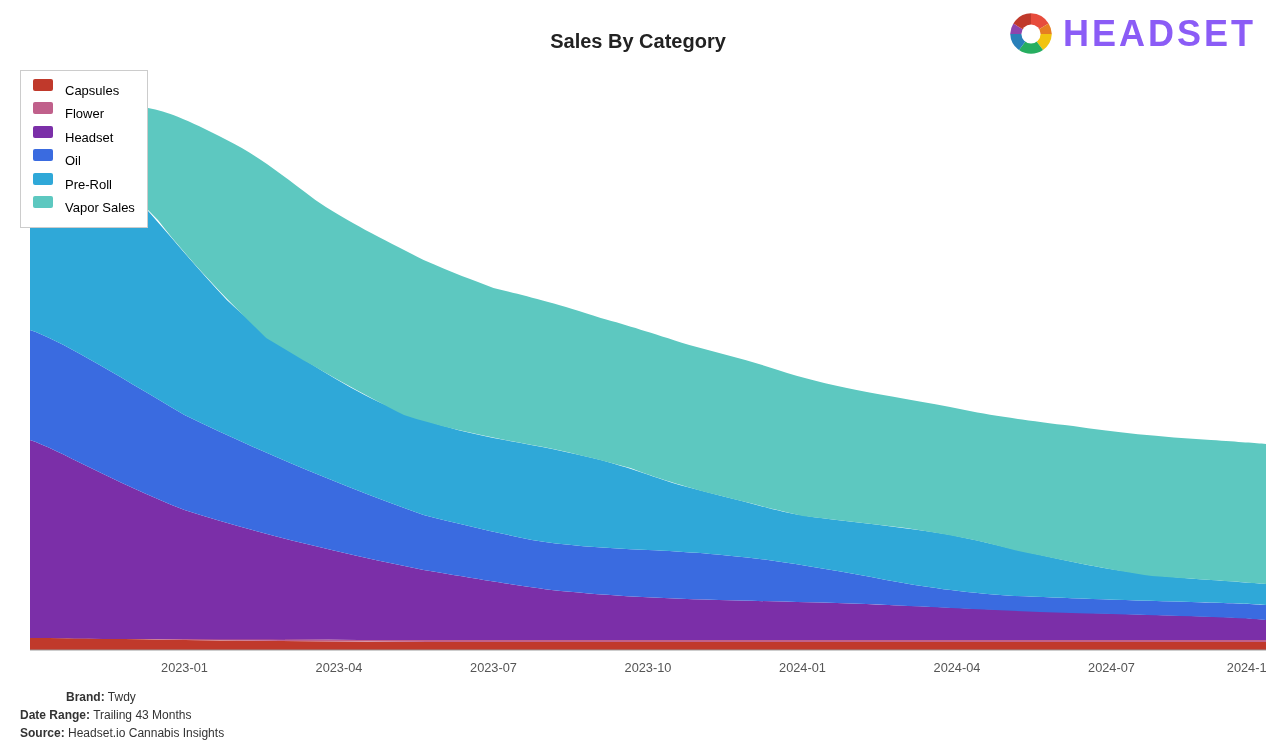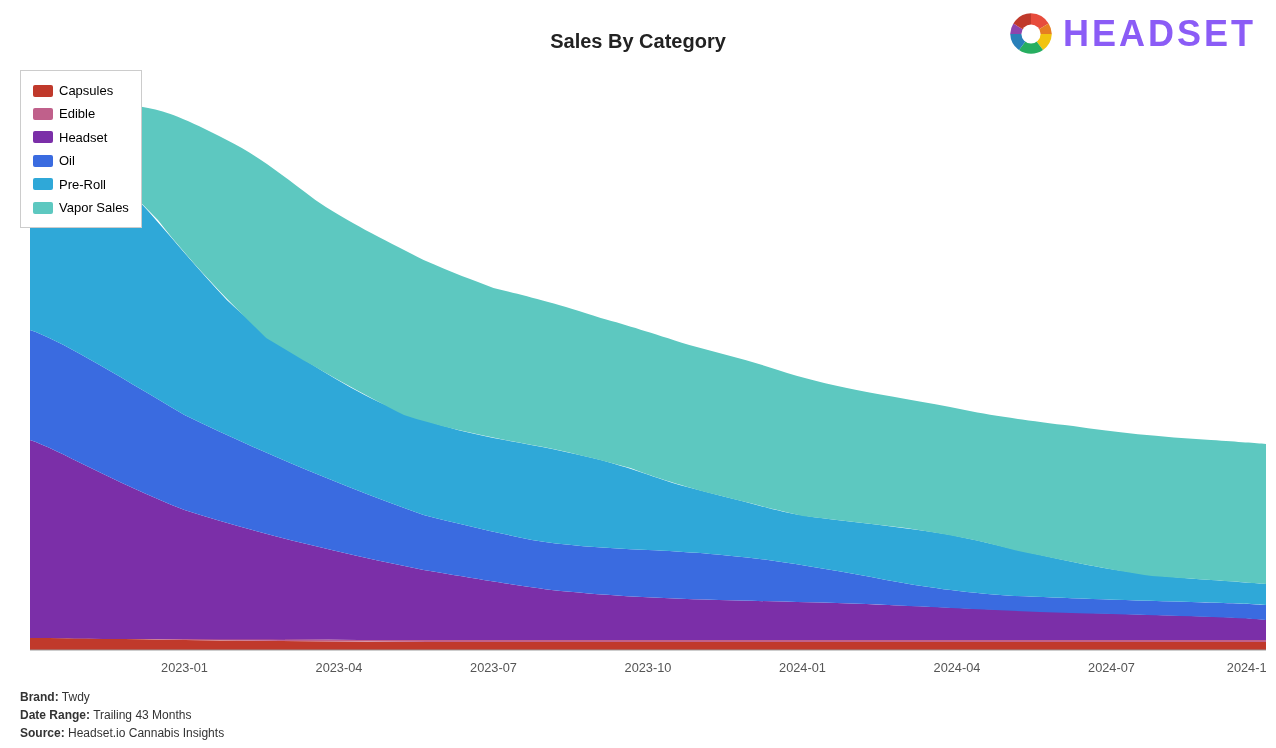--- a/index.html
+++ b/index.html
@@ -58,22 +58,21 @@
       left: 20px;
       background: #fff;
       border: 1px solid #ccc;
       padding: 8px 12px;
       z-index: 10;
       font-size: 13px;
       line-height: 1.8;
     }
     .legend-item {
       display: flex;
-      align-items: center;
-      gap: 6px;
+      gap: 12px;
     }
     .legend-swatch {
       width: 20px;
       height: 12px;
       border-radius: 2px;
       flex-shrink: 0;
     }
     .footer-info {
       position: absolute;
       bottom: 6px;
@@ -273,21 +272,21 @@
     </svg>
   </div>
 
   <div class="legend">
     <div class="legend-item">
       <div class="legend-swatch" style="background:#c0392b;"></div>
       <span>Capsules</span>
     </div>
     <div class="legend-item">
       <div class="legend-swatch" style="background:#c0608b;"></div>
-      <span>Edible</span>
+      <span>Flower</span>
     </div>
     <div class="legend-item">
       <div class="legend-swatch" style="background:#7b2fa8;"></div>
       <span>Headset</span>
     </div>
     <div class="legend-item">
       <div class="legend-swatch" style="background:#3a6be0;"></div>
       <span>Oil</span>
     </div>
     <div class="legend-item">
@@ -295,21 +294,21 @@
       <span>Pre-Roll</span>
     </div>
     <div class="legend-item">
       <div class="legend-swatch" style="background:#5dc8c0;"></div>
       <span>Vapor Sales</span>
     </div>
   </div>
 
   <div class="footer-info">
     <div>
-      <span style="font-weight:bold;">Brand:</span>
+      <span style="font-weight:bold;margin-left:46px;">Brand:</span>
       <span>Twdy</span>
     </div>
     <div>
       <span style="font-weight:bold;">Date Range:</span>
       <span>Trailing 43 Months</span>
     </div>
     <div>
       <span style="font-weight:bold;">Source:</span>
       <span>Headset.io Cannabis Insights</span>
     </div>

